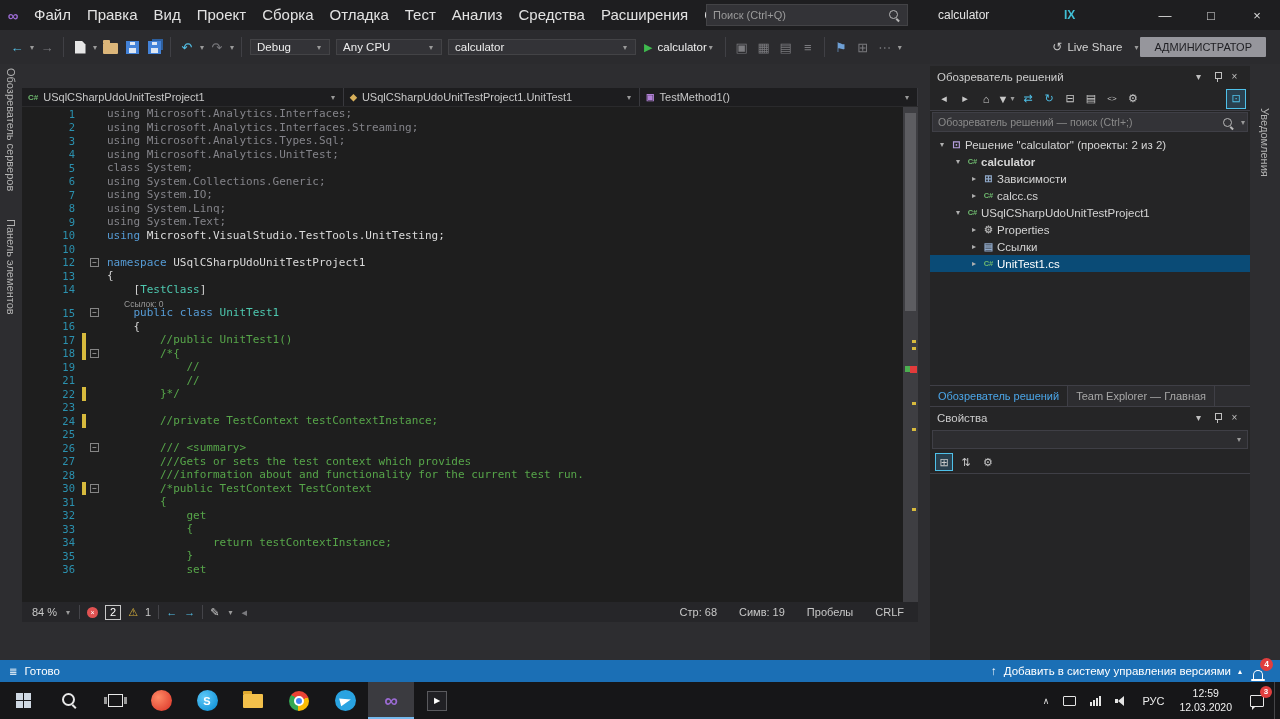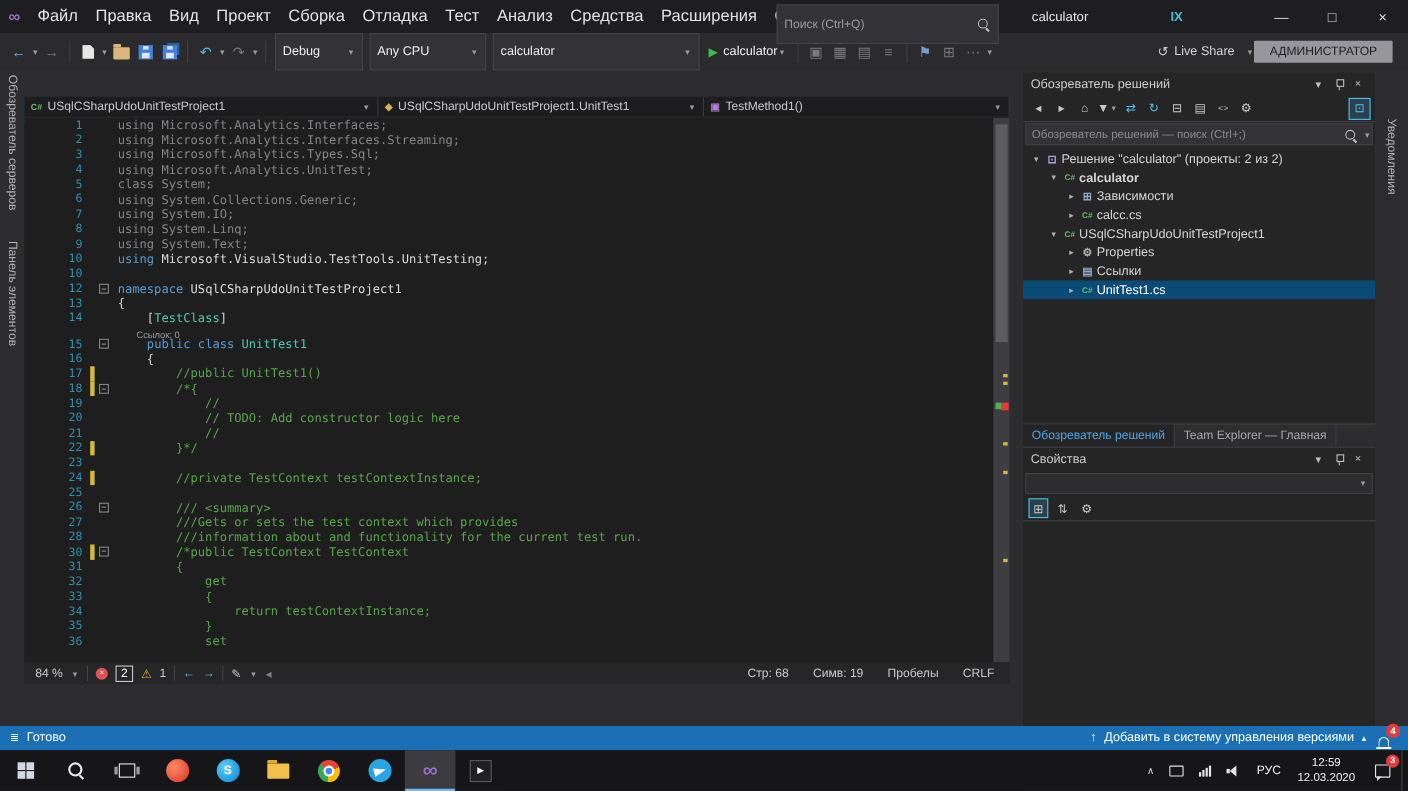--- a/index.html
+++ b/index.html
@@ -5,39 +5,39 @@
   *{margin:0;padding:0;box-sizing:border-box;}
   html,body{width:1280px;height:719px;overflow:hidden;background:#2d2d30;}
   body{font-family:"Liberation Sans",sans-serif;font-size:12px;color:#ccc;}
   #root{position:absolute;left:0;top:0;width:1280px;height:719px;background:#2d2d30;overflow:hidden;}
 
   
   .titlebar{position:absolute;left:0;top:0;right:0;height:30px;background:#1e1e20;display:flex;align-items:center;z-index:5;}
   .vslogo{width:26px;text-align:center;color:#9b6bd3;font-size:15px;font-weight:bold;}
   .menubar{display:flex;align-items:center;}
   .menu-item{padding:0 8px;line-height:30px;color:#e2e2e2;font-size:15px;white-space:nowrap;}
-  .tb-search{position:absolute;left:706px;top:4px;width:202px;height:36px;background:#333337;border:1px solid #434346;display:flex;align-items:center;}
+  .tb-search{position:absolute;left:706px;top:4px;width:202px;height:22px;background:#333337;border:1px solid #434346;display:flex;align-items:center;}
   .tb-search input{flex:1;background:transparent;border:none;outline:none;color:#9a9a9a;font-size:11px;padding:0 6px;font-family:"Liberation Sans",sans-serif;}
   .tb-search input::placeholder{color:#9a9a9a;}
   .mag-icon{position:relative;width:13px;height:13px;margin-right:6px;flex:none;}
   .mag-icon::before{content:"";position:absolute;left:1px;top:1px;width:7px;height:7px;border:1.5px solid #b8b8b8;border-radius:50%;}
   .mag-icon::after{content:"";position:absolute;left:9px;top:9px;width:4px;height:1.5px;background:#b8b8b8;transform:rotate(45deg);transform-origin:0 0;}
   .win-title{position:absolute;left:938px;top:0;line-height:30px;color:#e4e4e4;}
   .feedback{position:absolute;left:1064px;top:0;line-height:30px;color:#41c0d6;font-weight:bold;font-size:12px;}
   .winbtns{position:absolute;right:0;top:0;height:30px;display:flex;}
   .winbtn{width:46px;height:30px;display:flex;align-items:center;justify-content:center;color:#dcdcdc;font-size:13px;}
 
   
   .toolbar{position:absolute;left:0;top:30px;right:0;height:34px;background:#2b2b2e;display:flex;align-items:center;padding:0 6px;z-index:4;}
   .tbtn{height:24px;min-width:20px;display:flex;align-items:center;justify-content:center;color:#c8c8c8;font-size:13px;margin:0 1px;}
   .teal{color:#54c1e8;}
   .dim{color:#7a7a7e;}
   .caret{font-size:8px;color:#9a9a9a;margin:0 2px;}
   .tsep{width:1px;height:20px;background:#404045;margin:0 5px;flex:none;}
-  .combo{height:34px;background:#333337;border:1px solid #434346;display:flex;align-items:center;padding:0 6px;color:#ededed;font-size:11.5px;margin:16px 3px;flex:none;justify-content:center;}
+  .combo{height:16px;background:#333337;border:1px solid #434346;display:flex;align-items:center;padding:0 6px;color:#ededed;font-size:11.5px;margin:16px 3px;flex:none;justify-content:center;}
   .combo .caret{margin-left:auto;padding-left:8px;}
   .w-debug{width:80px;}
   .w-cpu{width:106px;}
   .w-proj{width:188px;}
   .runbtn{display:flex;align-items:center;height:24px;padding:0 5px;color:#f0f0f0;font-size:11.5px;flex:none;}
   .play{color:#3fba4e;font-size:11px;margin-right:5px;}
   .i-newfile{width:11px;height:13px;background:#e6e6e6;clip-path:polygon(0 0,65% 0,100% 30%,100% 100%,0 100%);}
   .i-folder{width:15px;height:11px;background:#dcb67a;border-radius:1px;position:relative;margin-top:3px;}
   .i-folder::before{content:"";position:absolute;left:0;top:-3px;width:7px;height:3px;background:#dcb67a;border-radius:1px 1px 0 0;}
   .i-save{width:13px;height:13px;background:#4382d8;position:relative;}
@@ -443,26 +443,20 @@
           <span class="foldcol">
             <span class="foldbox">−</span>
           </span>
           <span class="codetext"><span class="tok tok-cm">        /*{</span></span>
         </div>
         <div class="code-line">
           <span class="ln">19</span>
           <span class="chgcol"></span>
           <span class="foldcol"></span>
           <span class="codetext"><span class="tok tok-cm">            //</span></span>
-        </div>
-        <div class="code-line">
-          <span class="ln">20</span>
-          <span class="chgcol"></span>
-          <span class="foldcol"></span>
-          <span class="codetext"><span class="tok tok-cm">            // TODO: Add constructor logic here</span></span>
         </div>
         <div class="code-line">
           <span class="ln">21</span>
           <span class="chgcol"></span>
           <span class="foldcol"></span>
           <span class="codetext"><span class="tok tok-cm">            //</span></span>
         </div>
         <div class="code-line">
           <span class="ln">22</span>
           <span class="chgcol mod"></span>

